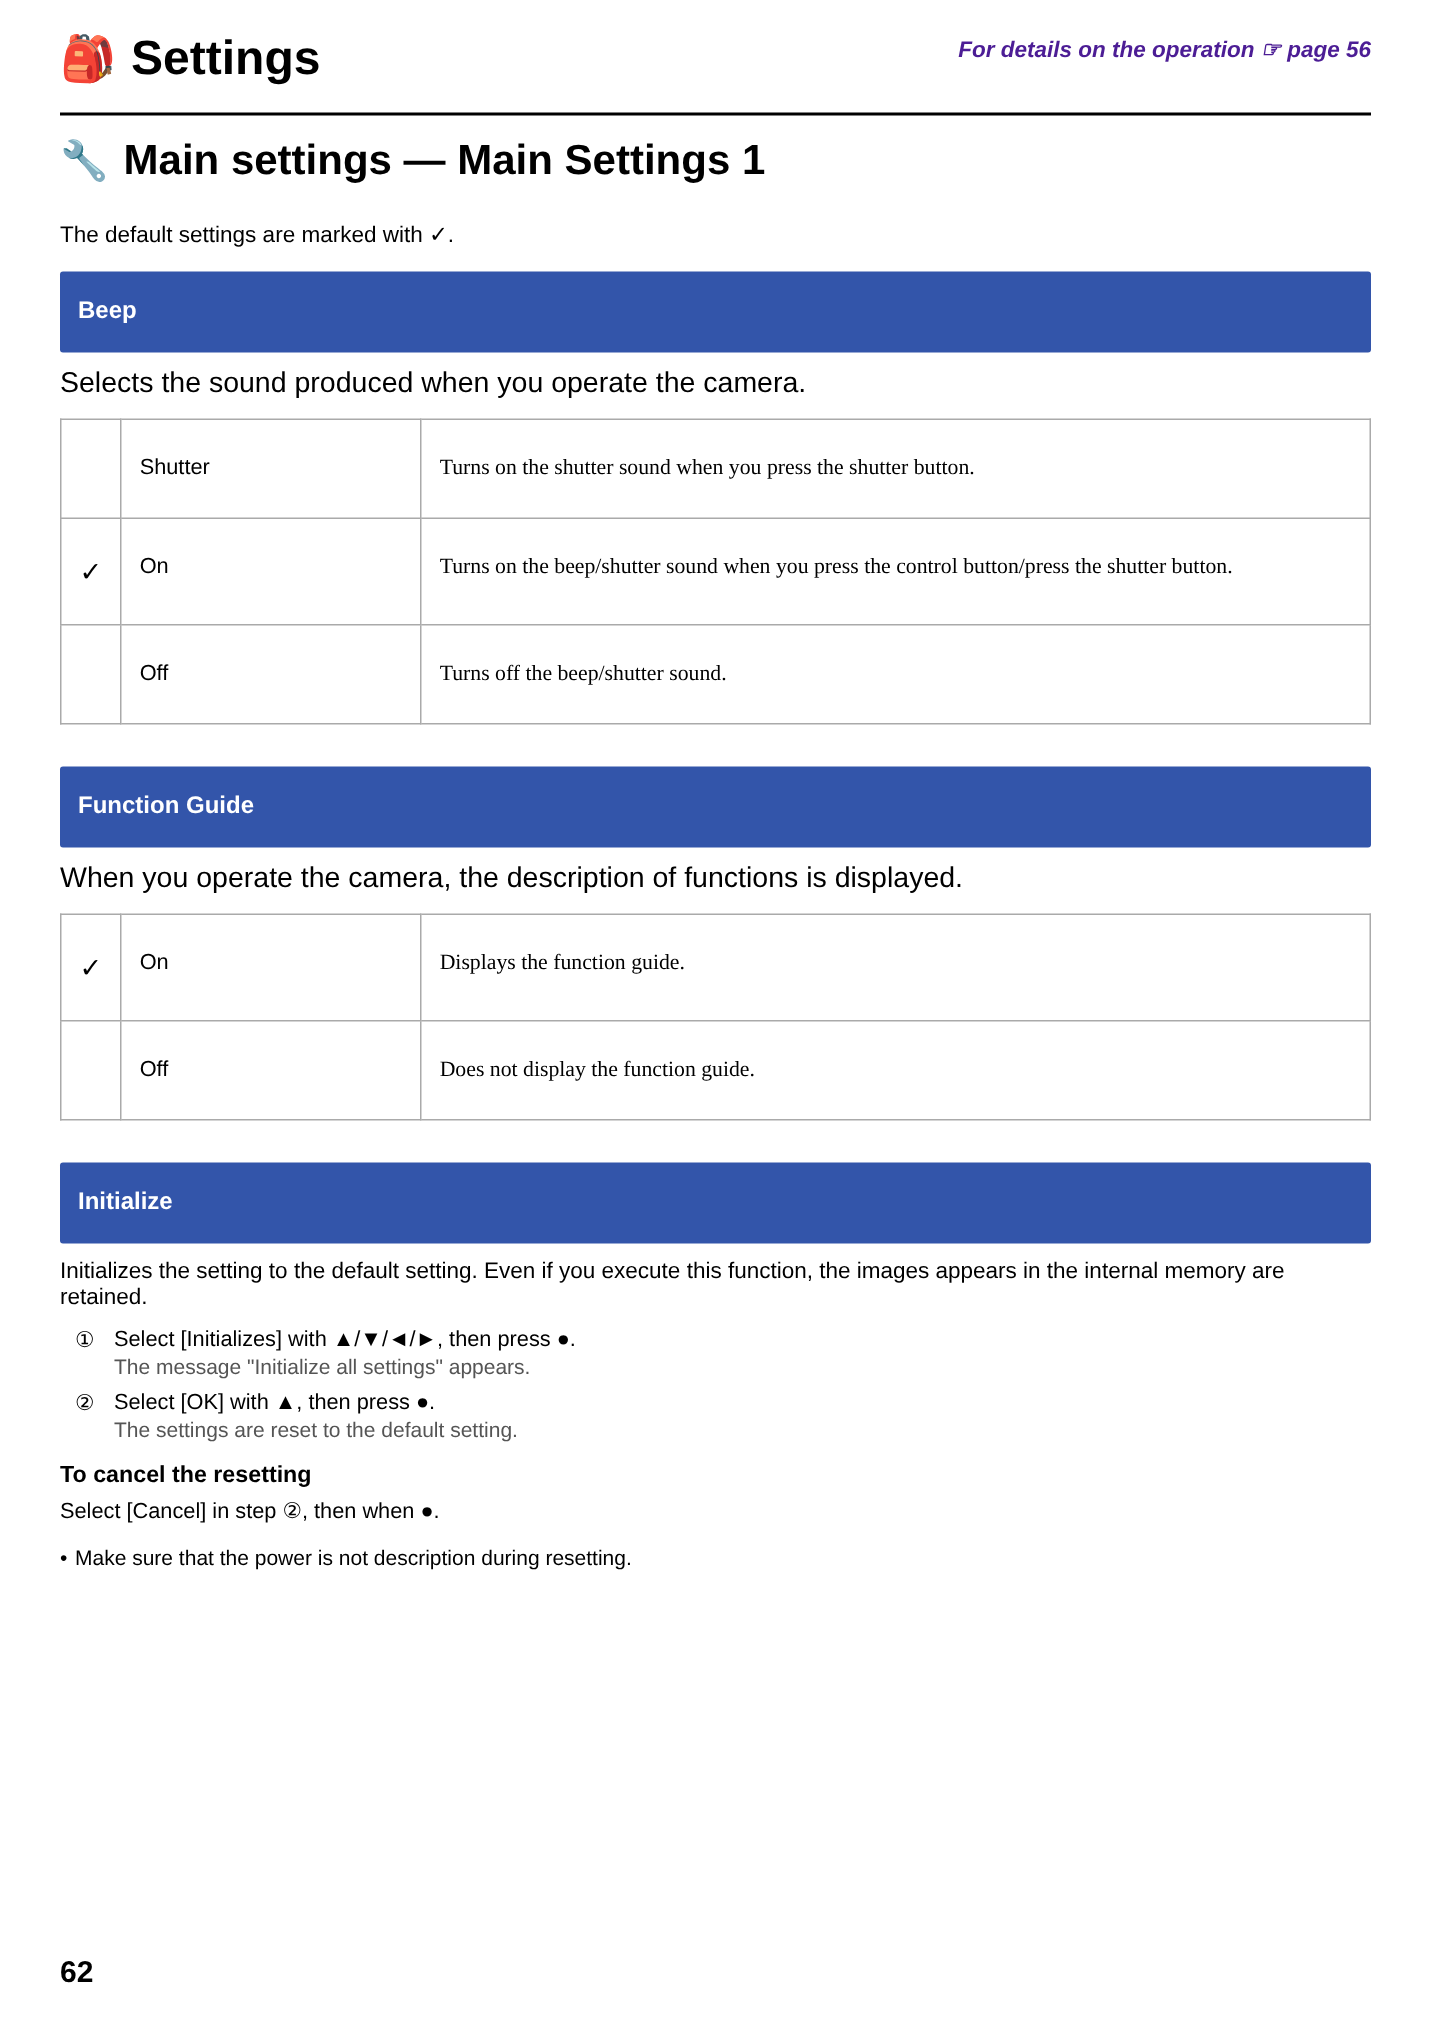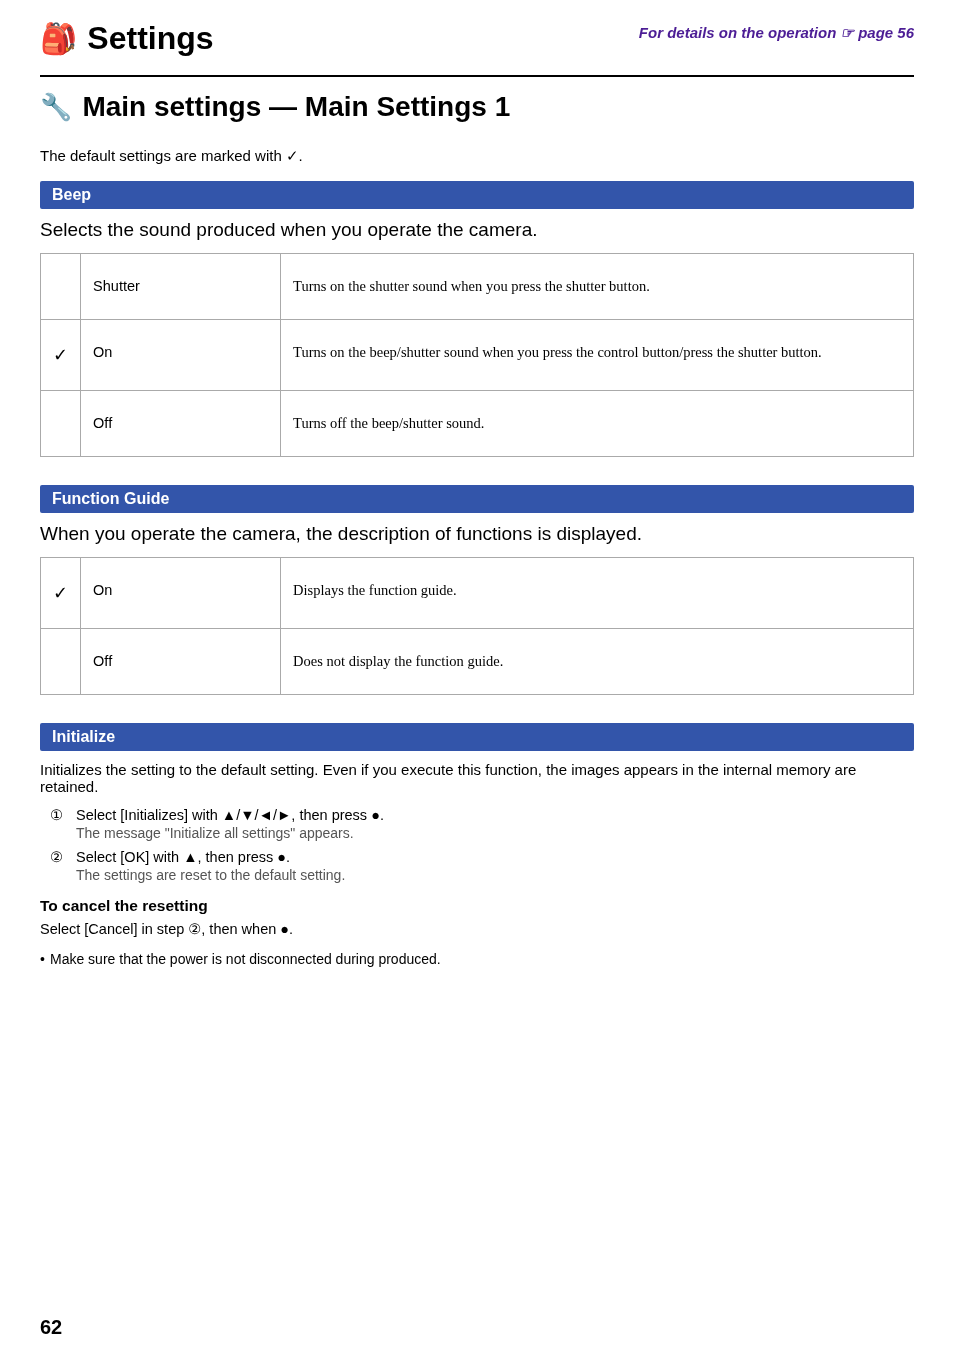--- a/index.html
+++ b/index.html
@@ -48,21 +48,21 @@
       border-top: 2px solid #000;
       margin-bottom: 14px;
     }
 
     
     .section-title-bar {
       background-color: #3355aa;
       color: #fff;
       font-weight: bold;
       font-size: 16px;
-      padding: 5px 12px;
+      padding: 18px 12px;
       margin-bottom: 10px;
       border-radius: 2px;
     }
 
     
     .main-heading {
       font-size: 28px;
       font-weight: bold;
       color: #000;
       margin-bottom: 18px;
@@ -173,21 +173,21 @@
     }
     .note-bullet::before {
       content: '•';
       position: absolute;
       left: 0;
     }
 
     
     .page-number {
       position: absolute;
-      bottom: 18px;
+      bottom: 30px;
       left: 40px;
       font-size: 20px;
       font-weight: bold;
       color: #000;
     }
   </style>
 </head>
 <body>
 
 <div class="page-header">
@@ -283,16 +283,16 @@
       <span class="step-content">
         <span>Select [OK] with ▲, then press ●.</span>
         <span class="step-sub">The settings are reset to the default setting.</span>
       </span>
     </li>
   </ul>
 
   <p class="cancel-heading">To cancel the resetting</p>
   <p class="cancel-text">Select [Cancel] in step ②, then when ●.</p>
 
-  <p class="note-bullet">Make sure that the power is not disconnected during produced.</p>
+  <p class="note-bullet">Make sure that the power is not description during resetting.</p>
 </div>
 
 <div class="page-number">62</div>
 
 </body></html>

